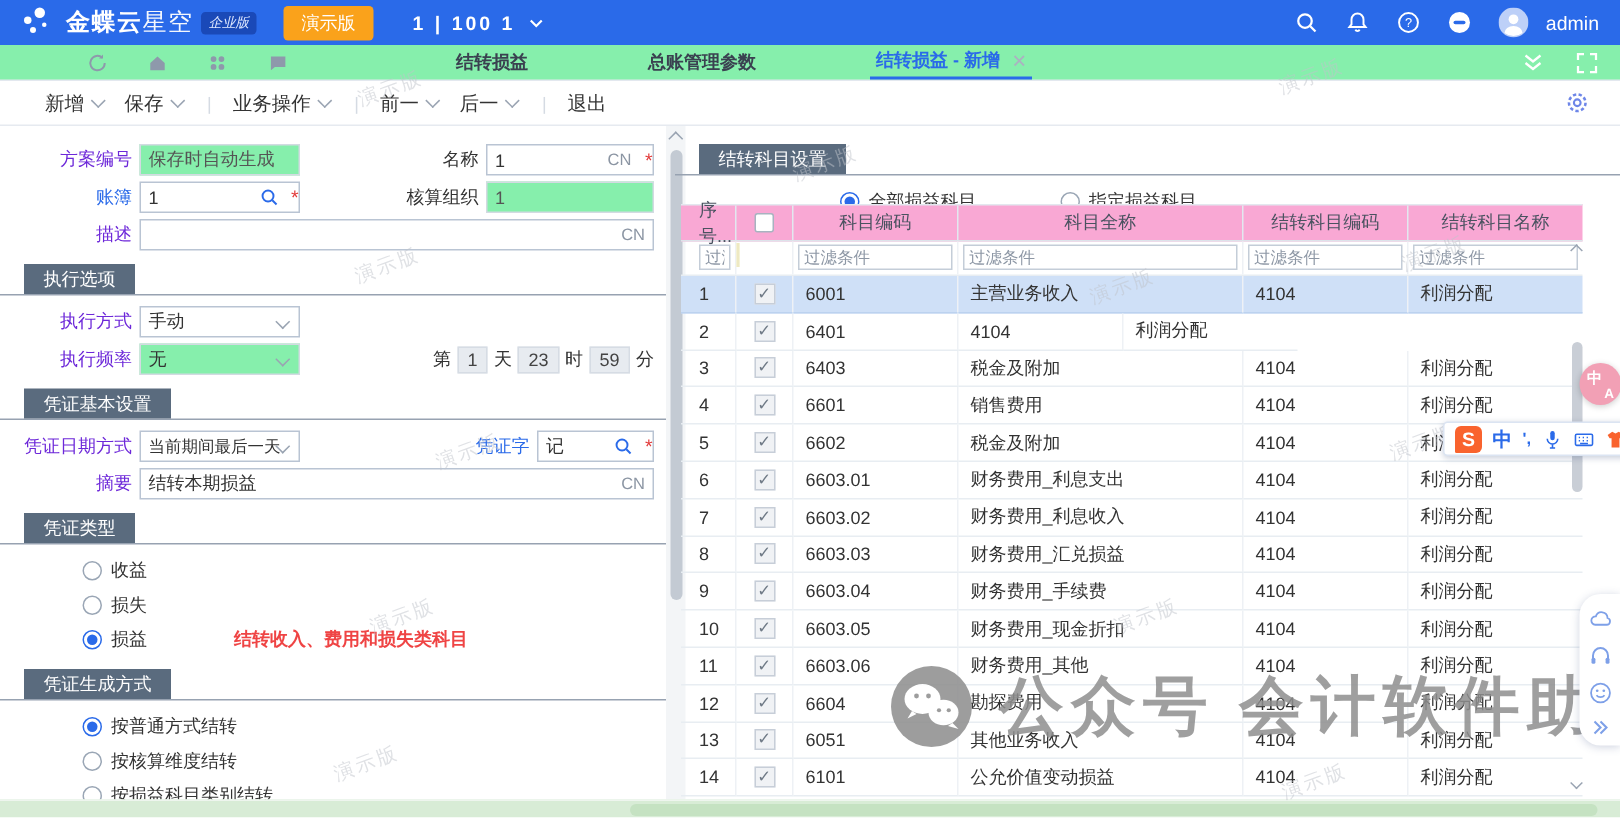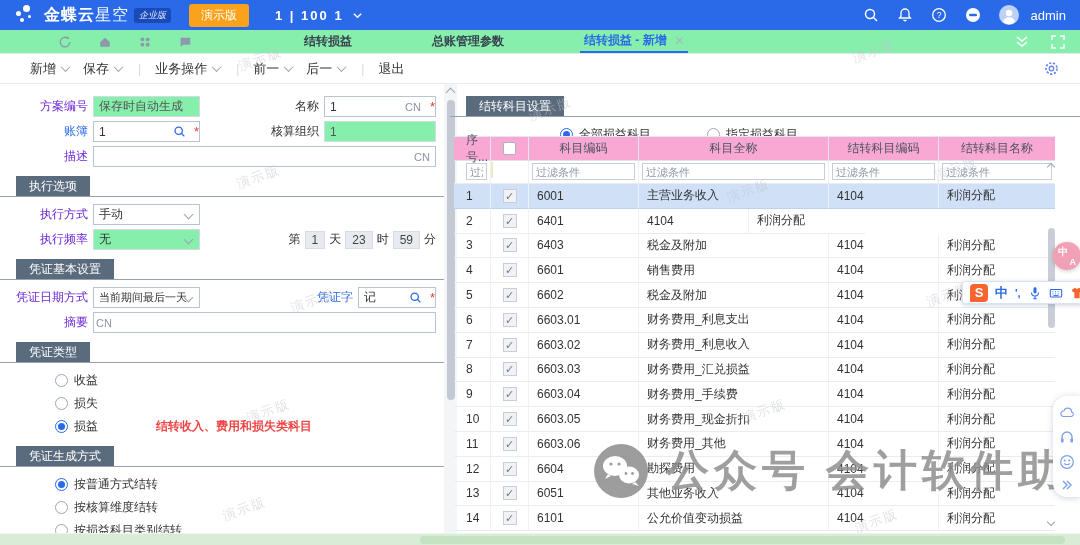--- a/index.html
+++ b/index.html
@@ -321,20 +321,21 @@
         <input value="记" style="">
         <svg class="mini-search" viewBox="0 0 16 16">
             <circle cx="7" cy="7" r="4.5" fill="none" stroke="currentColor" stroke-width="1.6"></circle>
             <line x1="10.5" y1="10.5" x2="14" y2="14" stroke="currentColor" stroke-width="1.6"></line>
           </svg>
       </div>
     </div>
     <div class="frow">
       <span class="flabel">摘要</span>
       <div class="fld grow">
+          <input value="结转本期损益" style="">
           <span class="cn">CN</span>
         </div>
     </div>
 
     <div class="section"><span class="section-title">凭证类型</span></div>
     <div class="opt">
         <span class="radio"></span>
         <span>收益</span>
       </div>
     <div class="opt">

